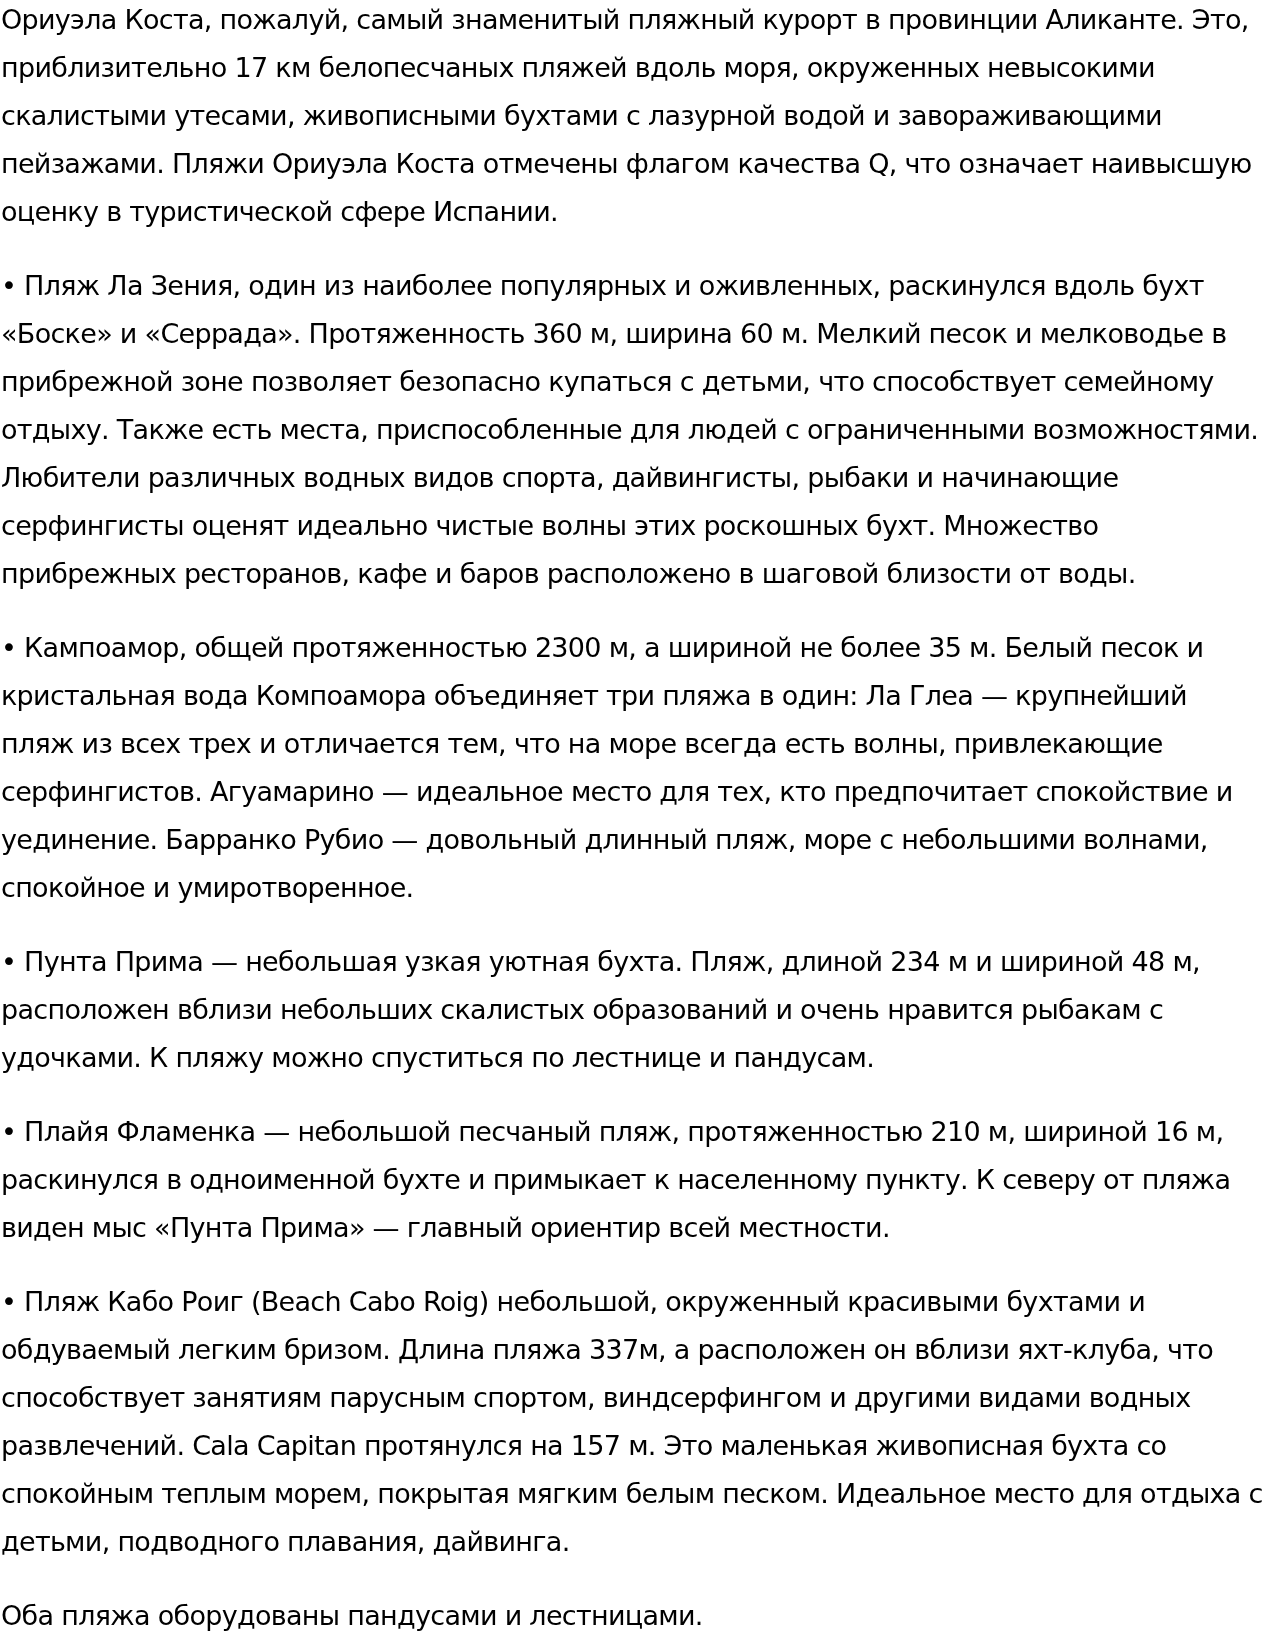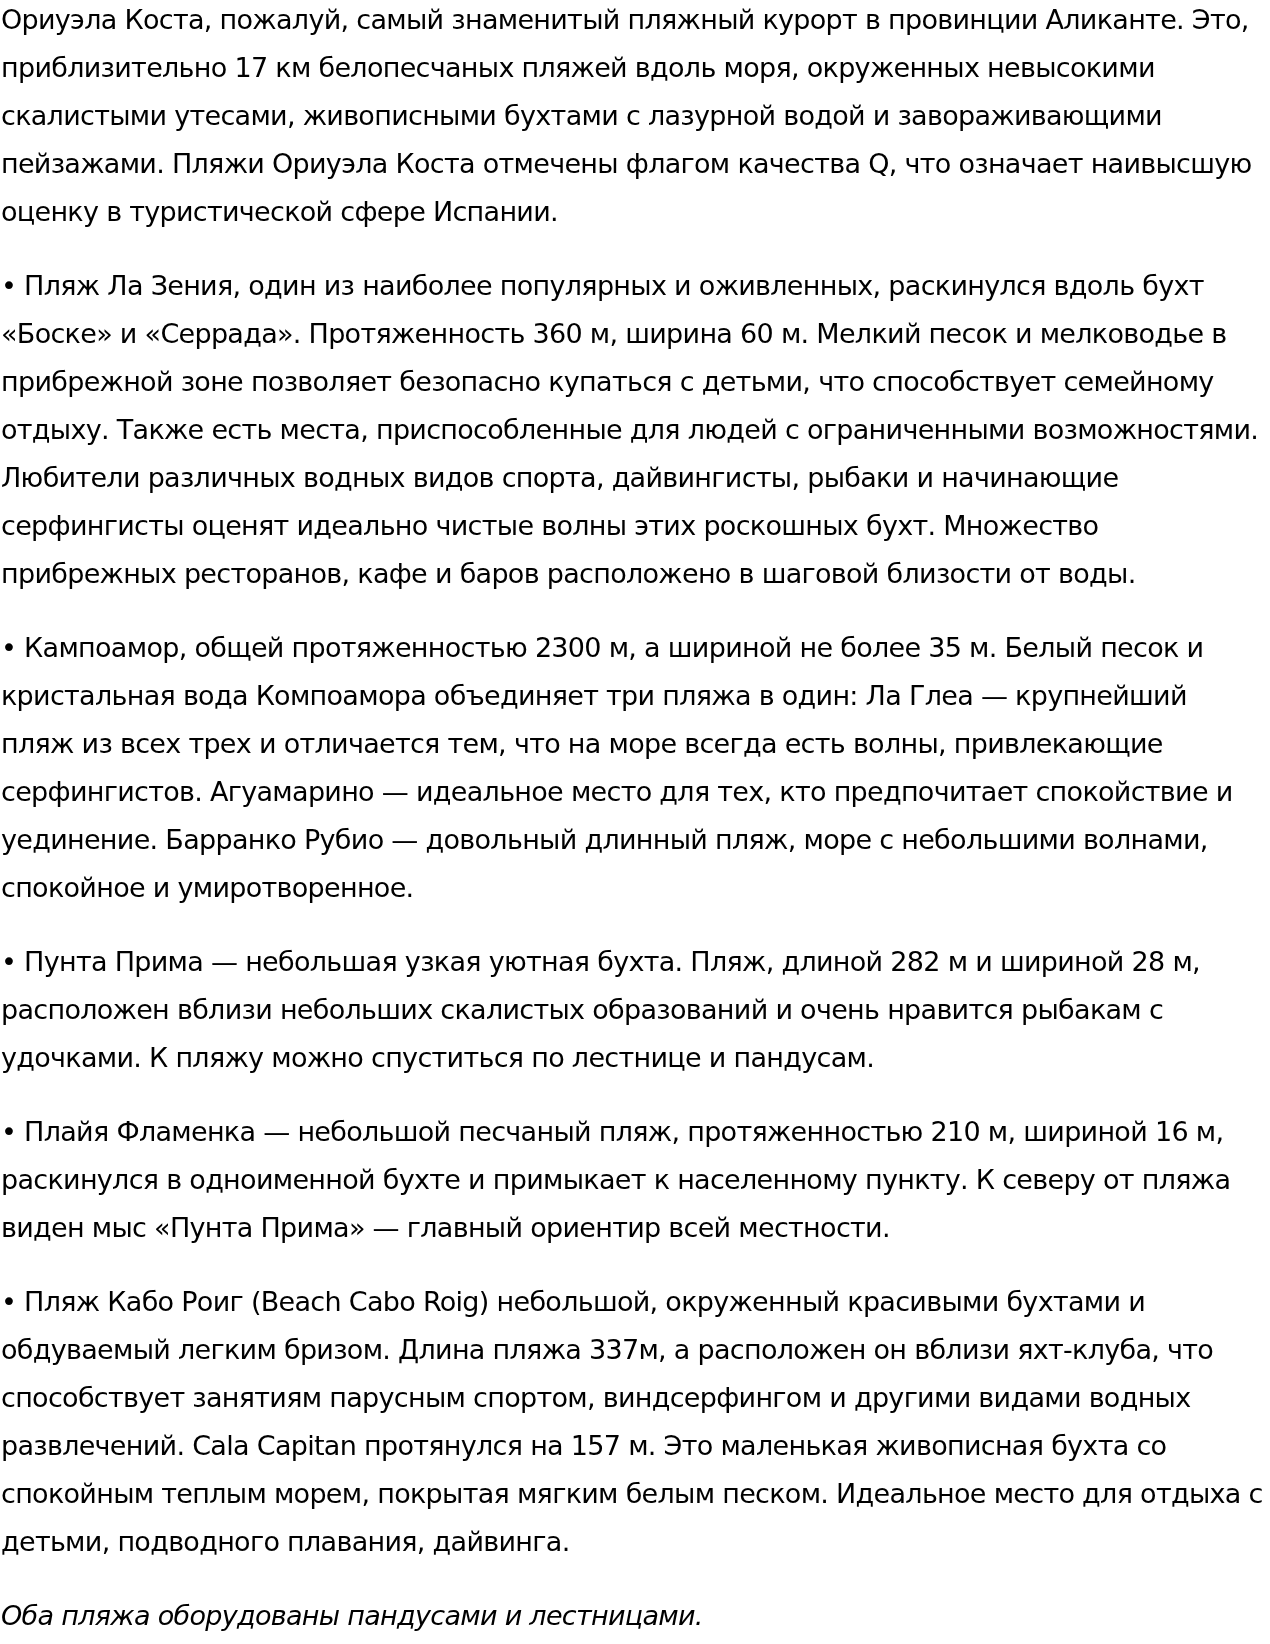--- a/index.html
+++ b/index.html
@@ -20,21 +20,20 @@
     color: #000000;
   }
   .para {
     margin: 0 0 26px 0;
     line-height: 48px;
     white-space: pre;      
     overflow: hidden;
   }
   .para:last-child {
     margin-bottom: 0;
-    font-style: italic;
   }
 </style>
 </head>
 <body style="background: rgb(255, 255, 255);">
 
 <main style="color: rgb(0, 0, 0);">
   <p class="para">Ориуэла Коста, пожалуй, самый знаменитый пляжный курорт в провинции Аликанте. Это,
 приблизительно 17 км белопесчаных пляжей вдоль моря, окруженных невысокими
 скалистыми утесами, живописными бухтами с лазурной водой и завораживающими
 пейзажами. Пляжи Ориуэла Коста отмечены флагом качества Q, что означает наивысшую
@@ -45,21 +44,21 @@
 отдыху. Также есть места, приспособленные для людей с ограниченными возможностями.
 Любители различных водных видов спорта, дайвингисты, рыбаки и начинающие
 серфингисты оценят идеально чистые волны этих роскошных бухт. Множество
 прибрежных ресторанов, кафе и баров расположено в шаговой близости от воды.</p>
   <p class="para">• Кампоамор, общей протяженностью 2300 м, а шириной не более 35 м. Белый песок и
 кристальная вода Компоамора объединяет три пляжа в один: Ла Глеа — крупнейший
 пляж из всех трех и отличается тем, что на море всегда есть волны, привлекающие
 серфингистов. Агуамарино — идеальное место для тех, кто предпочитает спокойствие и
 уединение. Барранко Рубио — довольный длинный пляж, море с небольшими волнами,
 спокойное и умиротворенное.</p>
-  <p class="para">• Пунта Прима — небольшая узкая уютная бухта. Пляж, длиной 282 м и шириной 28 м,
+  <p class="para">• Пунта Прима — небольшая узкая уютная бухта. Пляж, длиной 234 м и шириной 48 м,
 расположен вблизи небольших скалистых образований и очень нравится рыбакам с
 удочками. К пляжу можно спуститься по лестнице и пандусам.</p>
   <p class="para">• Плайя Фламенка — небольшой песчаный пляж, протяженностью 210 м, шириной 16 м,
 раскинулся в одноименной бухте и примыкает к населенному пункту. К северу от пляжа
 виден мыс «Пунта Прима» — главный ориентир всей местности.</p>
   <p class="para">• Пляж Кабо Роиг (Beach Cabo Roig) небольшой, окруженный красивыми бухтами и
 обдуваемый легким бризом. Длина пляжа 337м, а расположен он вблизи яхт-клуба, что
 способствует занятиям парусным спортом, виндсерфингом и другими видами водных
 развлечений. Cala Capitan протянулся на 157 м. Это маленькая живописная бухта со
 спокойным теплым морем, покрытая мягким белым песком. Идеальное место для отдыха с

